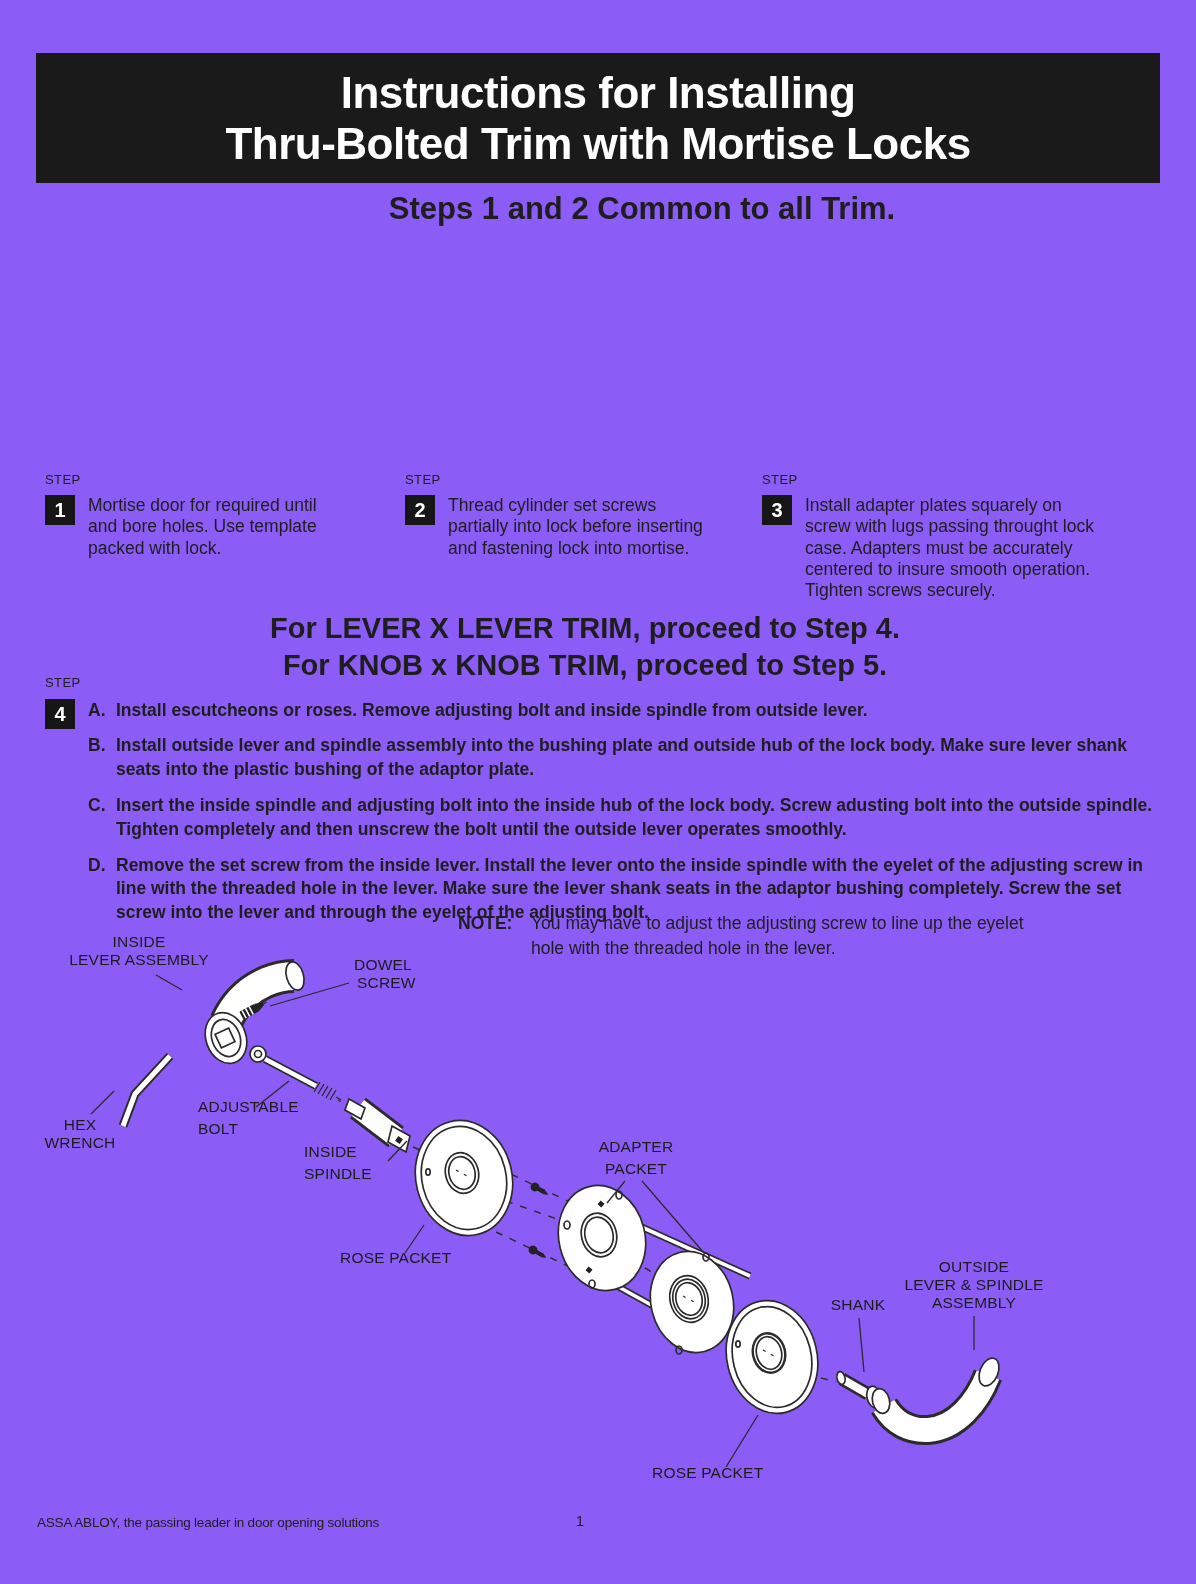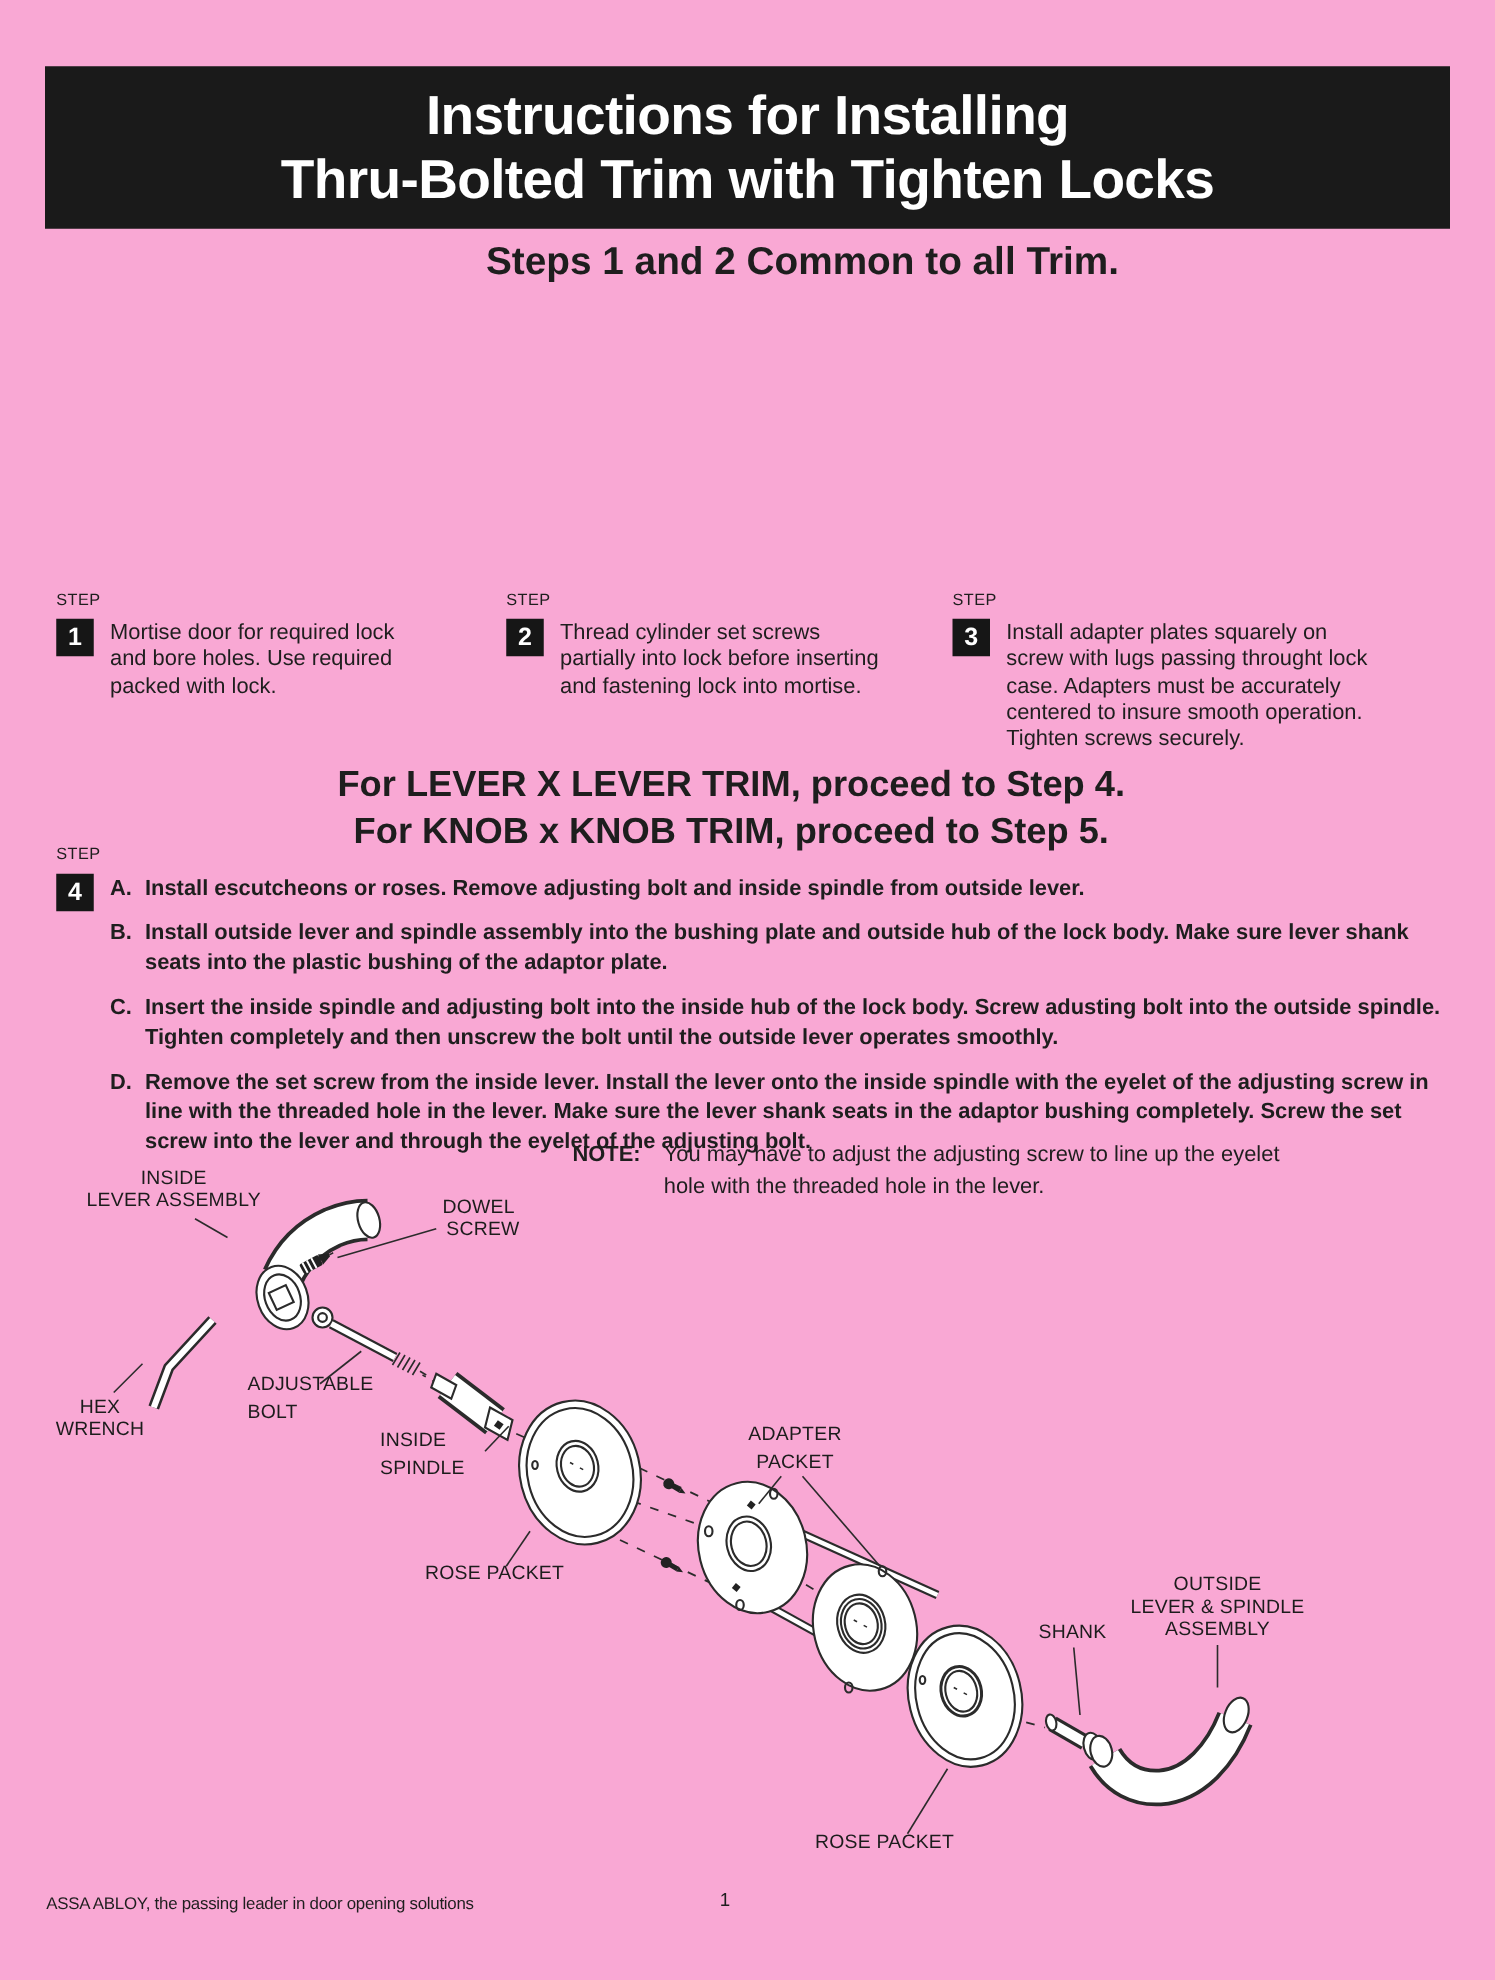--- a/index.html
+++ b/index.html
@@ -1,16 +1,16 @@
 <!DOCTYPE html>
 <html><head>
 <meta charset="utf-8">
 <style>
   html,body{margin:0;padding:0;background:#e8e8e8;}
-  .page{position:relative;width:1196px;height:1584px;background:#f9a8d4;margin:0 auto;
+  .page{position:relative;width:1196px;height:1584px;background:#8b5cf6;margin:0 auto;
         font-family:"Liberation Sans","DejaVu Sans",sans-serif;color:#1e1e1e;overflow:hidden;}
   .banner{position:absolute;left:36px;top:53px;width:1124px;height:130px;background:#1a1a1a;
           color:#ffffff;display:flex;flex-direction:column;justify-content:center;text-align:center;}
   .banner .line{font-size:44px;font-weight:700;line-height:1.16;letter-spacing:-0.5px;}
   .subtitle{position:absolute;left:0;top:191px;width:1196px;text-align:center;font-size:31px;font-weight:700;margin-left:44px;}
   .steplabel{font-size:13px;margin-bottom:7px;letter-spacing:0.4px;}
   .stepcol{position:absolute;font-size:17.5px;line-height:1.22;}
   #col1{left:45px;top:472px;width:292px;}
   #col2{left:405px;top:472px;width:300px;}
   #col3{left:762px;top:472px;width:340px;}
@@ -44,30 +44,30 @@
   .footer-left{position:absolute;left:37px;top:1515px;font-size:13.5px;letter-spacing:-0.2px;}
   .footer-page{position:absolute;left:560px;top:1512px;width:40px;text-align:center;font-size:15px;}
 </style>
 </head>
 <body>
 
 <div class="page">
 
   <div class="banner">
     <div class="line">Instructions for Installing</div>
-    <div class="line">Thru-Bolted Trim with Tighten Locks</div>
+    <div class="line">Thru-Bolted Trim with Mortise Locks</div>
   </div>
 
   <div class="subtitle">Steps 1 and 2 Common to all Trim.</div>
 
   <div class="stepcol" id="col1">
     <div class="steplabel">STEP</div>
     <div class="steprow">
       <div class="badge">1</div>
-      <div class="steptext">Mortise door for required lock and bore holes. Use required packed with lock.</div>
+      <div class="steptext">Mortise door for required until and bore holes. Use template packed with lock.</div>
     </div>
   </div>
 
   <div class="stepcol" id="col2">
     <div class="steplabel">STEP</div>
     <div class="steprow">
       <div class="badge">2</div>
       <div class="steptext">Thread cylinder set screws partially into lock before inserting and fastening lock into mortise.</div>
     </div>
   </div>

